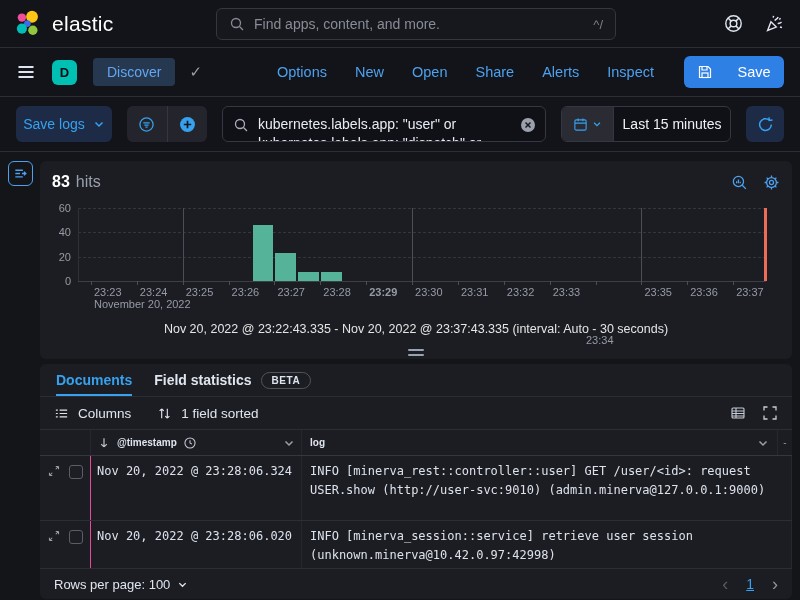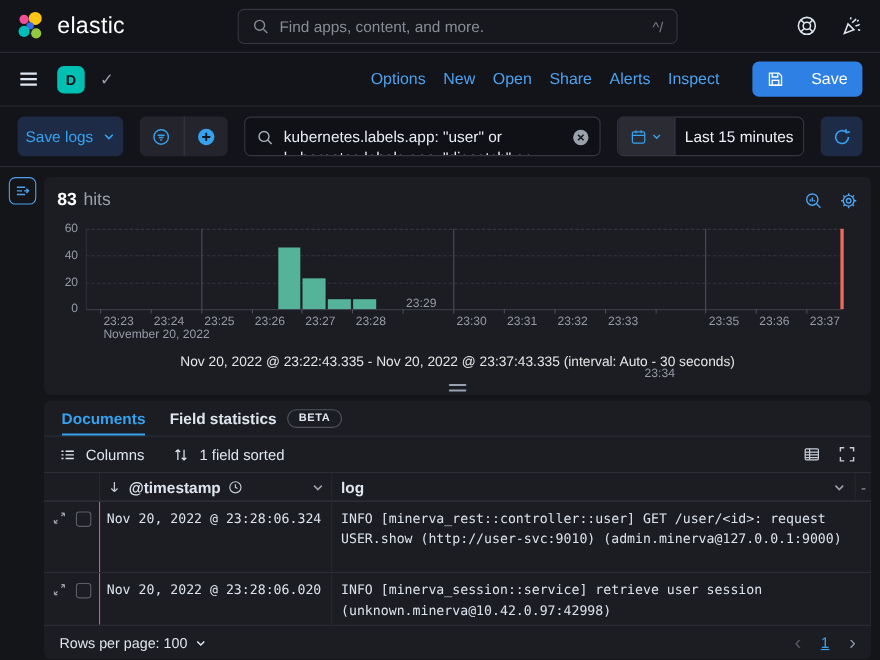--- a/index.html
+++ b/index.html
@@ -16,21 +16,21 @@
   .global-search{position:absolute;left:216px;top:8px;width:400px;height:32px;background:#17181e;border:1px solid #34373f;border-radius:6px;display:flex;align-items:center;gap:9px;padding:0 12px;color:#878c96}
   .global-search .ph{flex:1;font-size:14px}
   .global-search .hint{font-size:13px;color:#7a7e87}
   .gh-icons{margin-left:auto;display:flex;gap:22px;color:#dfe5ef;align-items:center}
 
   
   .app-header{height:49px;background:#131419;border-bottom:1px solid #2c2e36;display:flex;align-items:center;padding:0 16px;gap:16px}
   .space-badge{width:25px;height:25px;border-radius:6px;background:#00BFB3;color:#0b0d12;font-weight:700;font-size:13px;display:flex;align-items:center;justify-content:center}
   .breadcrumb-pill{background:#263850;color:#61a6f0;border-radius:4px;padding:6px 14px;font-size:14px}
   .saved-check{color:#9aa0ab;font-size:15px;margin-left:-2px}
-  .app-links{margin-left:auto;display:flex;gap:16px;align-items:flex-end}
+  .app-links{margin-left:auto;display:flex;gap:28px;align-items:flex-end}
   .app-link{color:#4da1ef;font-size:14.5px}
   .save-btn{width:100px;height:32px;margin-left:14px;background:#2F80E4;border-radius:6px;color:#fff;display:flex;align-items:center;justify-content:center;gap:24px;font-size:14.5px}
 
   
   .query-bar{height:55px;background:#131419;border-bottom:1px solid #2c2e36;display:flex;align-items:center;gap:15px;padding:0 16px}
   .dataview-btn{height:36px;width:96px;background:#1d2b46;border-radius:6px;color:#36A2EF;display:flex;align-items:center;justify-content:center;gap:8px;font-size:14px}
   .filter-group{height:36px;width:80px;background:#24252c;border-radius:6px;display:flex;overflow:hidden}
   .filter-group button{flex:1;display:flex;align-items:center;justify-content:center;color:#36A2EF}
   .filter-group .sep{width:1px;background:#343741}
   .query-input{flex:1;height:36px;background:#101117;border:1px solid #343741;border-radius:6px;position:relative;display:flex;padding:8px 34px 0 10px;gap:9px;overflow:hidden}
@@ -69,21 +69,21 @@
 
   
   .docs-panel{flex:1;display:flex;flex-direction:column;overflow:hidden;min-height:0}
   .tabs{display:flex;align-items:center;gap:22px;height:33px;padding:0 16px;border-bottom:1px solid #2c2e36;flex:none}
   .tab{height:100%;display:flex;align-items:center;gap:9px;font-weight:700;font-size:14px;color:#dfe5ef}
   .tab.active{color:#36A2EF;box-shadow:inset 0 -2px 0 #36A2EF}
   .beta-badge{border:1px solid #51545e;border-radius:10px;padding:2px 10px;font-size:10px;font-weight:700;letter-spacing:.6px;color:#dfe5ef}
   .grid-toolbar{display:flex;align-items:center;height:33px;padding:0 14px;gap:26px;border-bottom:1px solid #2c2e36;font-size:13.5px;flex:none}
   .tb-btn{display:flex;align-items:center;gap:9px;color:#dfe5ef}
   .tb-icons{margin-left:auto;display:flex;gap:16px;color:#c6ccd6}
-  .grid-header{display:flex;height:26px;border-bottom:1px solid #343741;align-items:center;font-weight:700;font-size:14px;flex:none}
+  .grid-header{display:flex;height:26px;border-bottom:1px solid #343741;align-items:center;font-weight:700;font-size:10px;flex:none}
   .col-control{width:50px}
   .col-ts{width:212px;display:flex;align-items:center;gap:6px;padding:0 6px;border-left:1px solid #262830;border-right:1px solid #262830;height:100%}
   .col-log{flex:1;display:flex;align-items:center;padding:0 8px;border-right:1px solid #262830;height:100%}
   .col-extra{width:14px;text-align:center;color:#8d93a0;font-weight:400}
   .col-chevron{margin-left:auto;color:#9aa0ab}
   .hdr-icon{color:#c6ccd6}
   .grid-body{flex:1;overflow:hidden;min-height:0}
   .grid-row{display:flex;height:65px;border-bottom:1px solid #2c2e36}
   .cell-control{width:50px;display:flex;gap:8px;padding:8px 0 0 7px;color:#9aa0ab;align-items:flex-start}
   .checkbox{width:14px;height:14px;border:1px solid #5b5e69;border-radius:3px;background:#1d1e24;margin-top:1px}
@@ -135,20 +135,21 @@
   </div>
 </header>
 
 <nav class="app-header">
   <button>
     <svg width="20" height="20" viewBox="0 0 16 16" fill="none" stroke="#dfe5ef" stroke-width="1.6">
         <path d="M2 4h12M2 8h12M2 12h12"></path>
       </svg>
   </button>
   <span class="space-badge">D</span>
+  <span class="breadcrumb-pill">Discover</span>
   <span class="saved-check">✓</span>
   <div class="app-links">
       <span class="app-link">Options</span>
       <span class="app-link">New</span>
       <span class="app-link">Open</span>
       <span class="app-link">Share</span>
       <span class="app-link">Alerts</span>
       <span class="app-link">Inspect</span>
     </div>
   <button class="save-btn">
@@ -268,21 +269,21 @@
           <div class="tick-mark" style="left: 130.729px; top: 79px;"></div>
           <div class="grid-v" style="left: 130.729px; top: 6px; height: 73px;"></div>
           <div class="x-label" style="left: 133.729px; top: 84px;">23:25</div>
           <div class="tick-mark" style="left: 176.596px; top: 79px;"></div>
           <div class="x-label" style="left: 179.596px; top: 84px;">23:26</div>
           <div class="tick-mark" style="left: 222.462px; top: 79px;"></div>
           <div class="x-label" style="left: 225.462px; top: 84px;">23:27</div>
           <div class="tick-mark" style="left: 268.329px; top: 79px;"></div>
           <div class="x-label" style="left: 271.329px; top: 84px;">23:28</div>
           <div class="tick-mark" style="left: 314.196px; top: 79px;"></div>
-          <div class="x-label" style="left: 317.196px; top: 68px;">23:29</div>
+          <div class="x-label" style="left: 317.196px; top: 84px; font-weight: bold;">23:29</div>
           <div class="tick-mark" style="left: 360.062px; top: 79px;"></div>
           <div class="grid-v" style="left: 360.062px; top: 6px; height: 73px;"></div>
           <div class="x-label" style="left: 363.062px; top: 84px;">23:30</div>
           <div class="tick-mark" style="left: 405.929px; top: 79px;"></div>
           <div class="x-label" style="left: 408.929px; top: 84px;">23:31</div>
           <div class="tick-mark" style="left: 451.796px; top: 79px;"></div>
           <div class="x-label" style="left: 454.796px; top: 84px;">23:32</div>
           <div class="tick-mark" style="left: 497.662px; top: 79px;"></div>
           <div class="x-label" style="left: 500.662px; top: 84px;">23:33</div>
           <div class="tick-mark" style="left: 543.529px; top: 79px;"></div>

